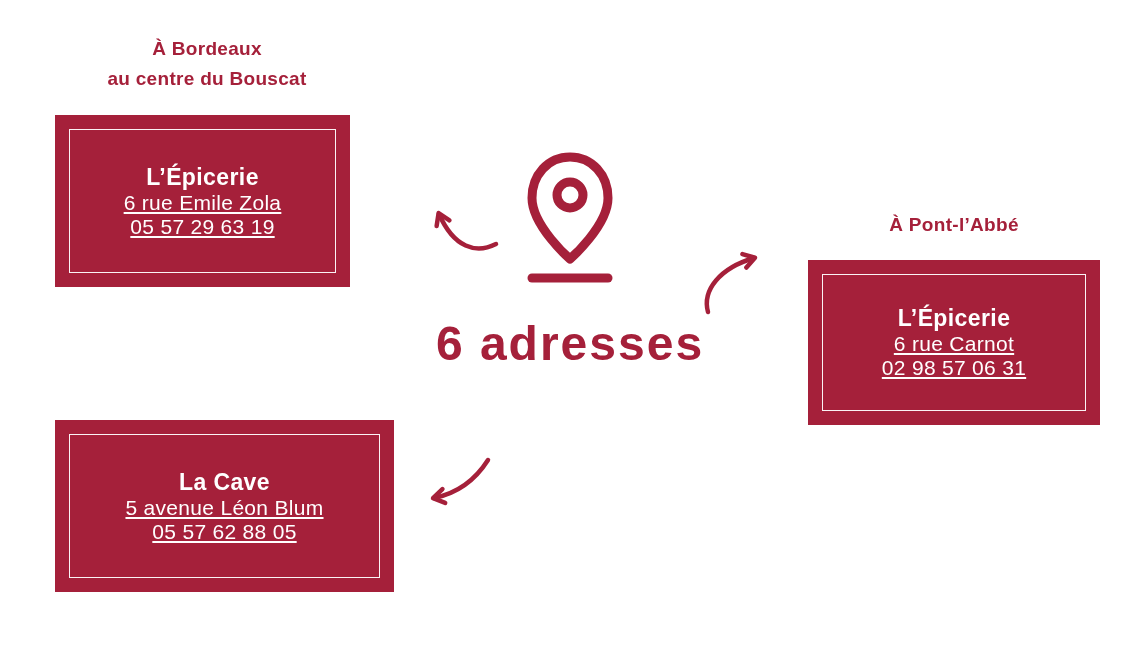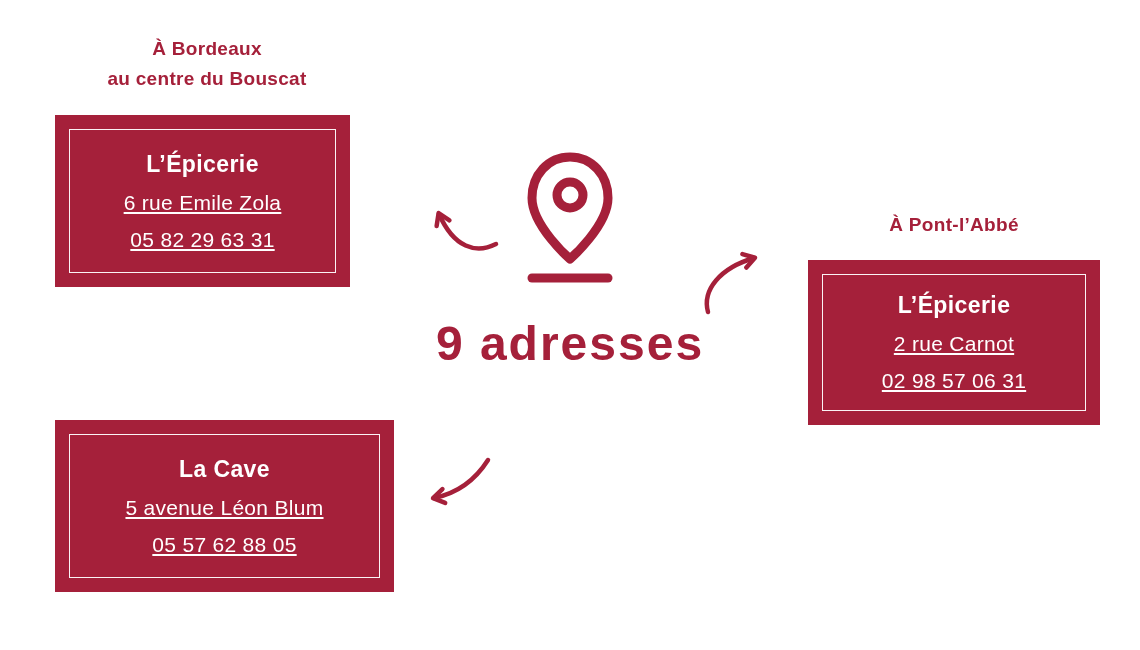--- a/index.html
+++ b/index.html
@@ -34,21 +34,20 @@
   .label-pont{ left:834px; top:210px; width:240px; }
 
   .card{
     position:absolute;
     background:var(--brand-red);
     color:var(--card-text);
     display:flex;
     flex-direction:column;
     align-items:center;
     justify-content:center;
-    gap:13px;
     text-align:right;
   }
   .card-frame{
     position:absolute;
     inset:14px;
     border:1.5px solid rgba(255,255,255,.95);
     pointer-events:none;
   }
   .card-name{ font-size:23px; font-weight:700; letter-spacing:.4px; }
   .card-line{ font-size:21px; font-weight:400; letter-spacing:.3px;text-decoration:underline; }
@@ -81,46 +80,46 @@
 
   <div class="region-label label-pont">À Pont-l’Abbé</div>
 
   <div class="region-label label-bordeaux">À Bordeaux
 au centre du Bouscat</div>
 
   <div class="card card-1">
     <div class="card-frame"></div>
     <div class="card-name">L’Épicerie</div>
     <div class="card-line">6 rue Emile Zola</div>
-    <div class="card-line">05 82 29 63 31</div>
+    <div class="card-line">05 57 29 63 19</div>
   </div>
 
   <div class="card card-2">
     <div class="card-frame"></div>
     <div class="card-name">La Cave</div>
     <div class="card-line">5 avenue Léon Blum</div>
     <div class="card-line">05 57 62 88 05</div>
   </div>
 
   <div class="card card-3">
     <div class="card-frame"></div>
     <div class="card-name">L’Épicerie</div>
-    <div class="card-line">2 rue Carnot</div>
+    <div class="card-line">6 rue Carnot</div>
     <div class="card-line">02 98 57 06 31</div>
   </div>
 
   <div class="pin-wrap">
     <svg width="110" height="140" viewBox="0 0 110 140" aria-hidden="true">
       <path class="st-red" stroke-width="9" stroke-linecap="round" stroke-linejoin="round" d="M55 9 C 33 9 17 27 17 50 C 17 78 55 111 55 111 C 55 111 93 78 93 50 C 93 27 77 9 55 9 Z"></path>
       <circle class="st-red" stroke-width="9" cx="55" cy="47" r="13"></circle>
       <path class="st-red" stroke-width="9" stroke-linecap="round" d="M17 130 L93 130"></path>
     </svg>
   </div>
 
-  <div class="headline">9 adresses</div>
+  <div class="headline">6 adresses</div>
 
   <div class="arrow arrow-1">
     <svg width="78" height="68" viewBox="0 0 78 68" aria-hidden="true">
       <defs>
         <marker id="ah1" markerUnits="userSpaceOnUse" markerWidth="22" markerHeight="22" refX="15" refY="11" orient="auto">
           <path class="st-red" stroke-width="4.5" stroke-linecap="round" stroke-linejoin="round" d="M5 4 L16 11 L5 18"></path>
         </marker>
       </defs>
       <path class="st-red" stroke-width="4.5" stroke-linecap="round" d="M72 50 C 52 60 30 54 15 20" marker-end="url(#ah1)"></path>
     </svg>

